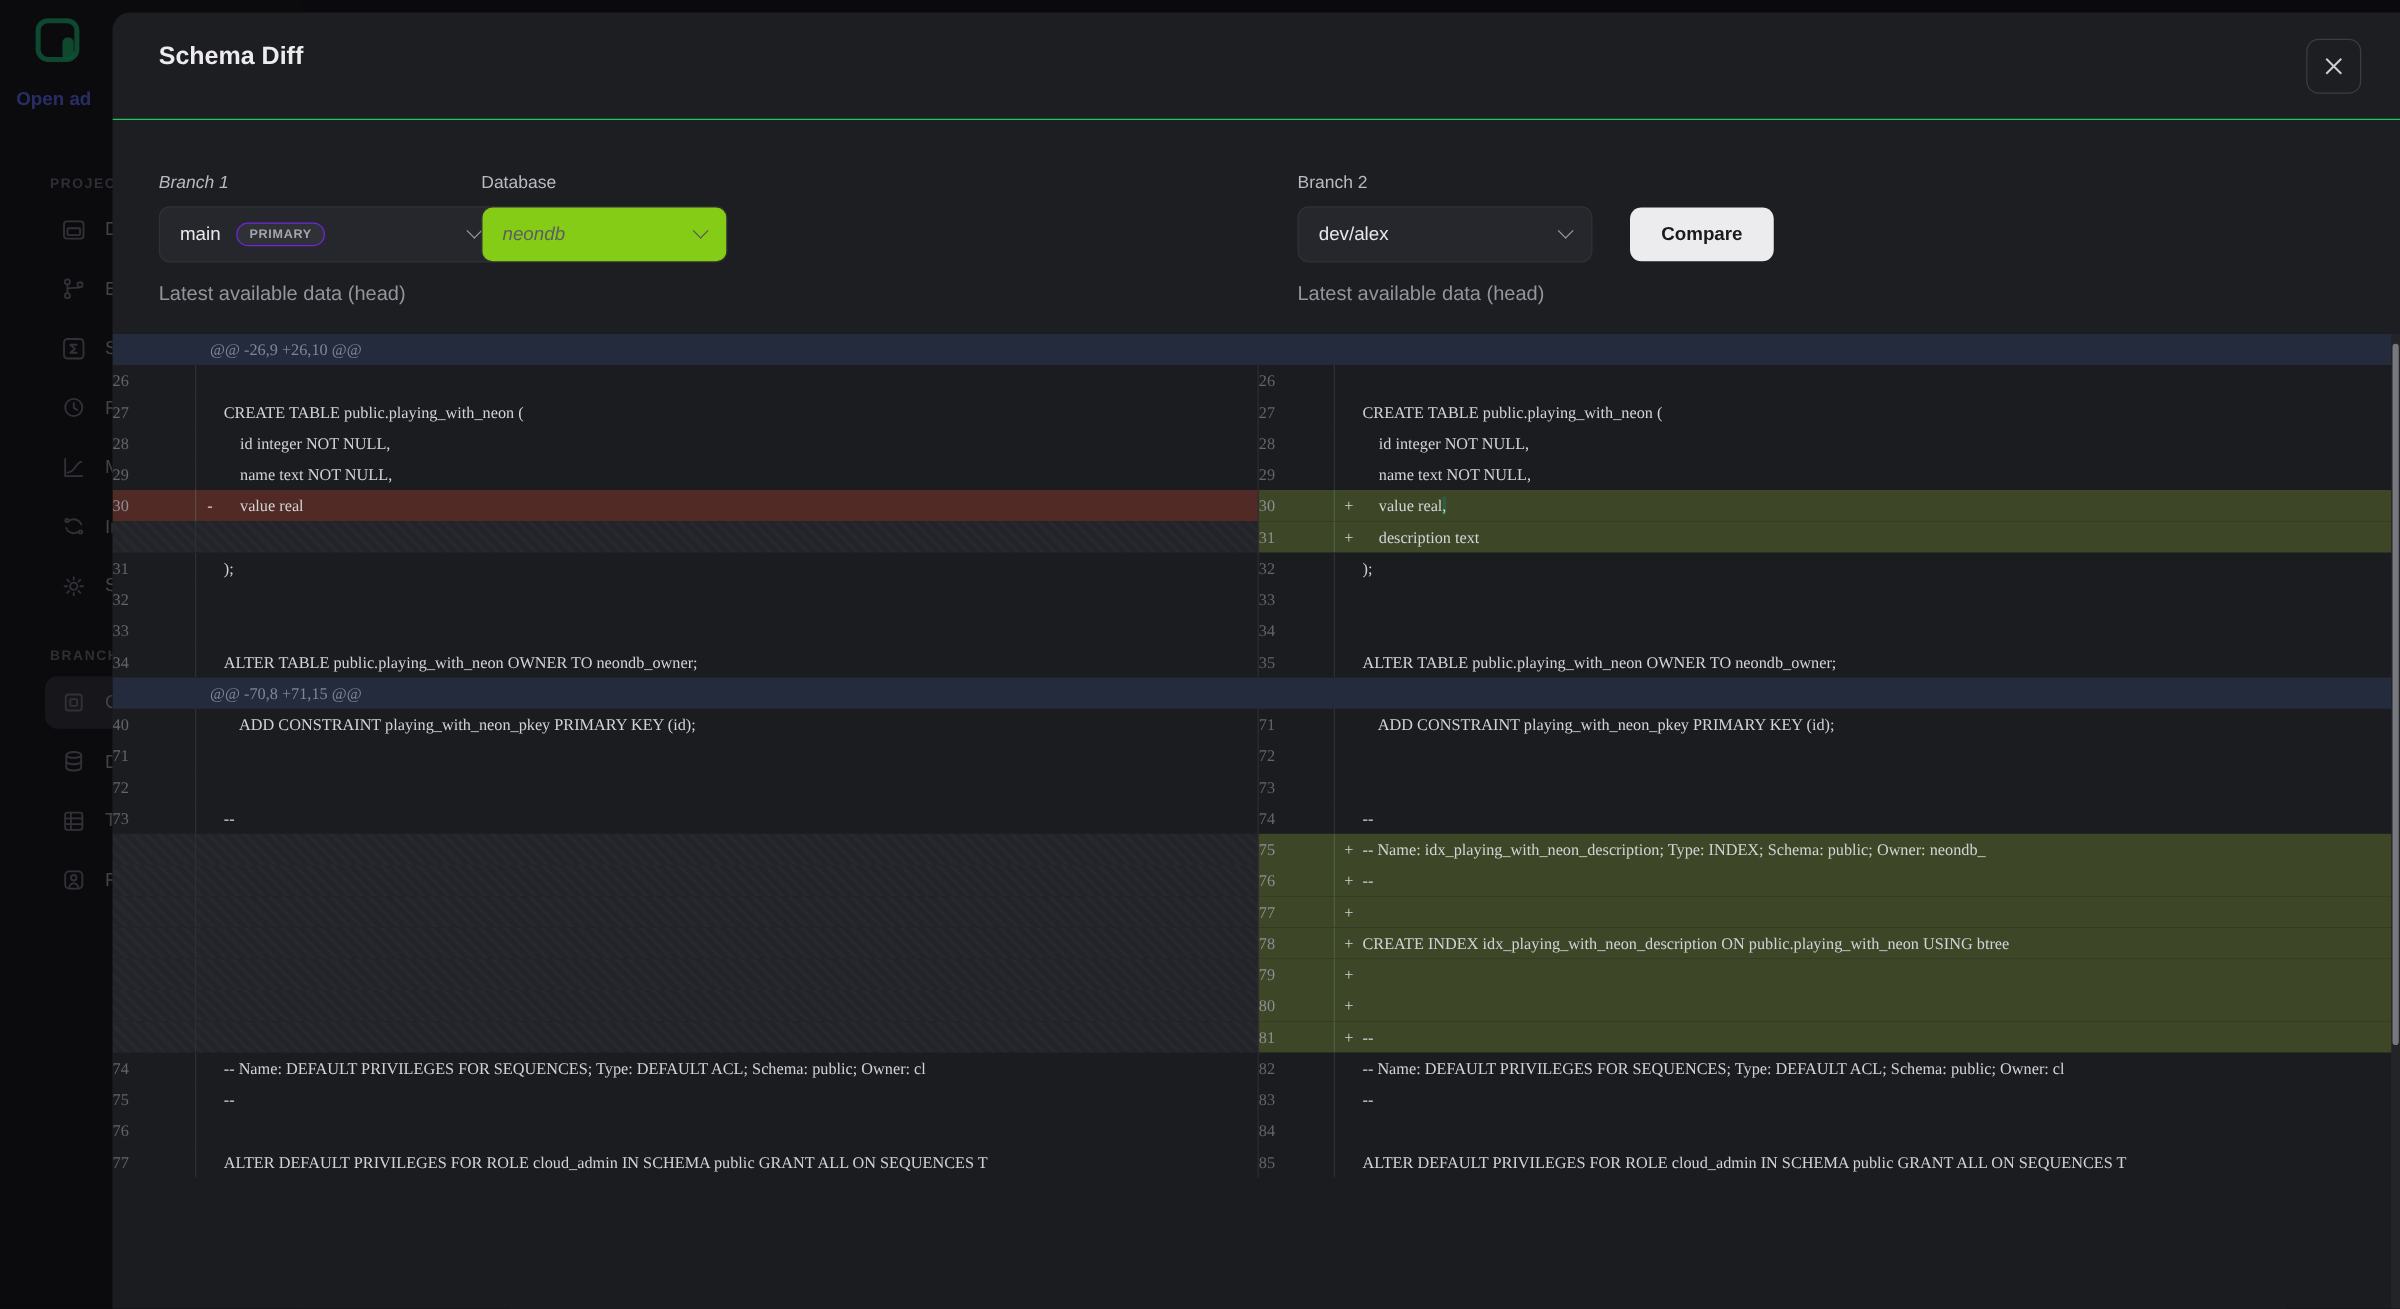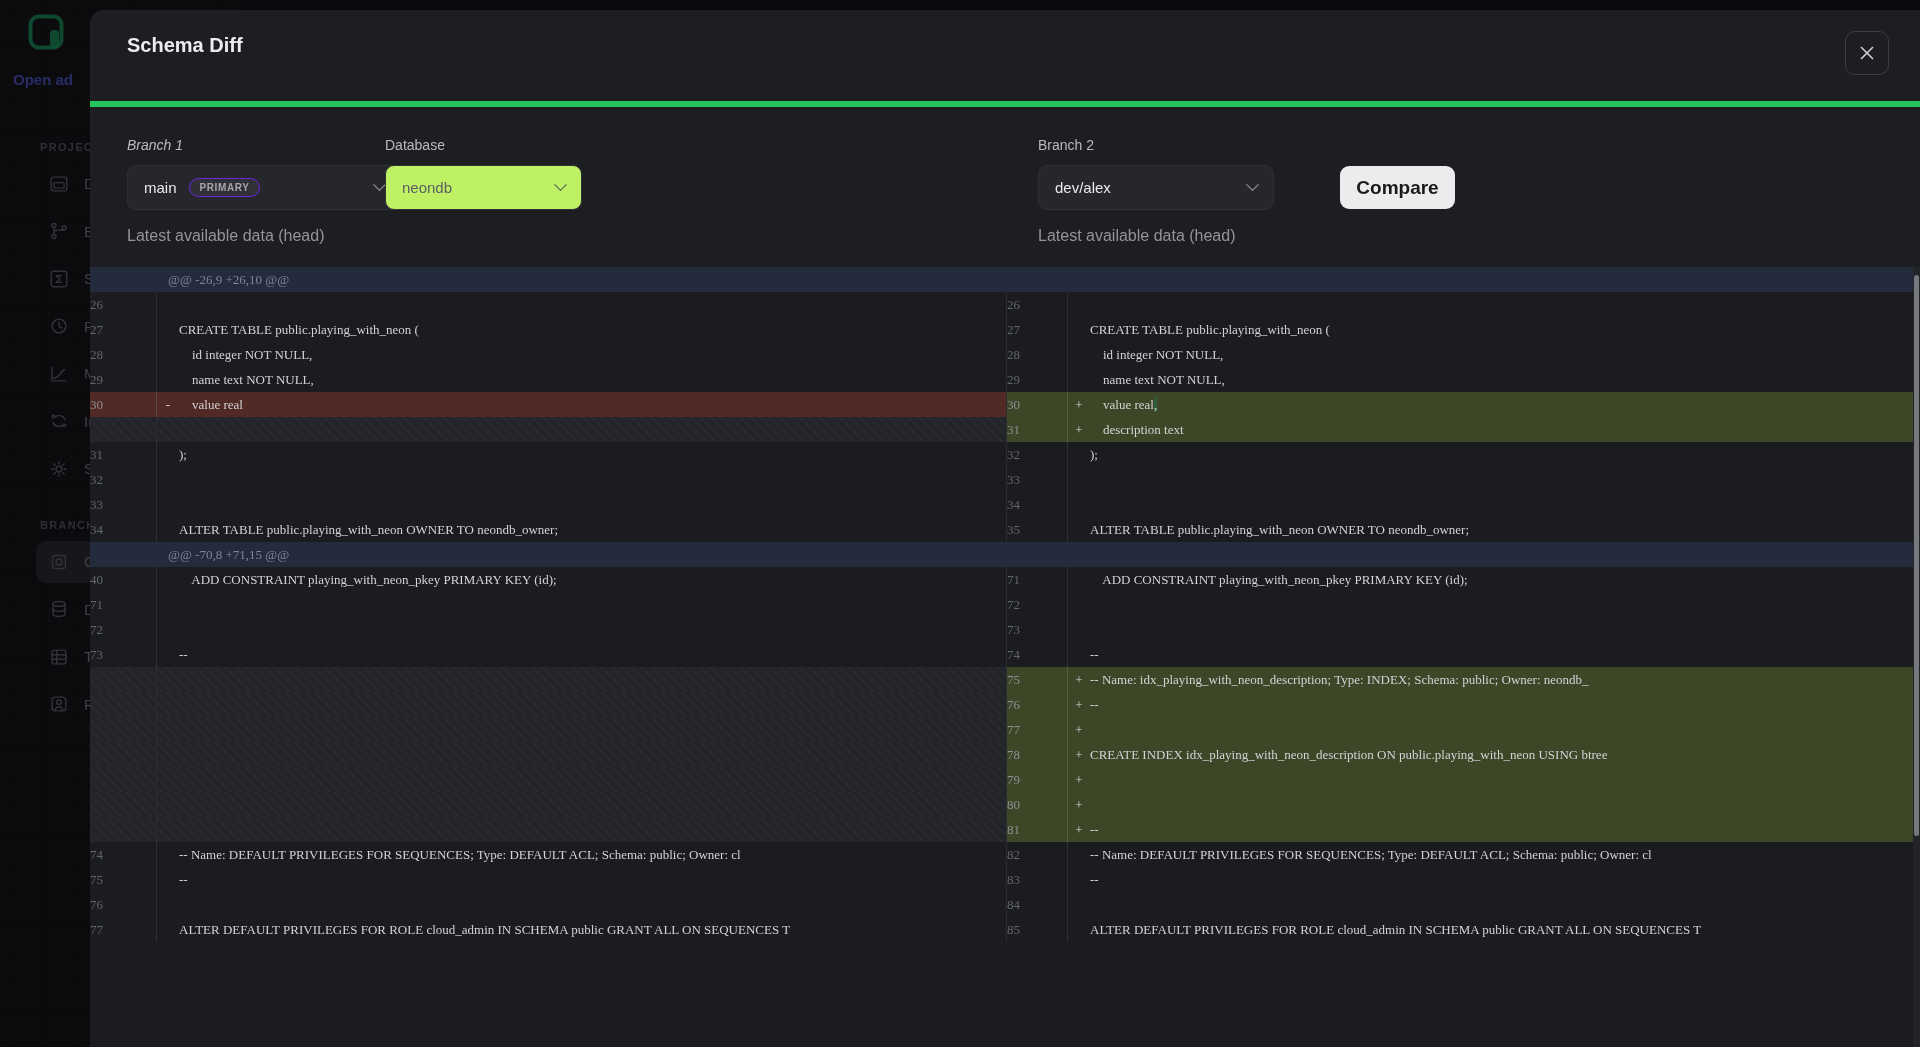--- a/index.html
+++ b/index.html
@@ -41,57 +41,57 @@
   .nav-label { position:relative; margin-left:14px; font-size:15px; color:#7c7d84; white-space:nowrap; }
 
   
   .overlay { position:absolute; inset:0; background:rgba(6,6,9,0.5); z-index:5; }
 
   
   .modal {
     position:absolute; left:90px; top:10px; right:0; height:1037px; z-index:10;
     background:#1d1e22; border-top-left-radius:14px; overflow:hidden;
   }
-  .m-header { position:absolute; left:0; top:0; right:0; height:97px; border-bottom:6px solid #22c55e; }
+  .m-header { position:absolute; left:0; top:0; right:0; height:86px; border-bottom:1px solid #22c55e; }
   .m-title { position:absolute; left:37px; top:24px; font-size:20px; font-weight:600; color:#ececef; }
   .close-btn {
     position:absolute; right:31px; top:21px; width:44px; height:44px;
     border:1px solid #3c3d43; border-radius:10px; background:transparent;
     display:flex; align-items:center; justify-content:center; cursor:pointer;
   }
   .close-btn svg { width:16px; height:16px; stroke:#cfd0d4; stroke-width:1.6; }
 
   
   .ctl-label { position:absolute; font-size:14px; color:#b9bac1; }
   #lbl-branch1 { left:37px;  top:127px;font-style:italic; }
   #lbl-database{ left:295px; top:127px; }
   #lbl-branch2 { left:948px; top:127px; }
   .select {
     position:absolute; top:155px; height:45px; background:#26272c;
     border:1px solid #303136; border-radius:9px;
     display:flex; align-items:center; padding:0 16px; cursor:pointer;
     font-size:15px; color:#e9e9ec;
   }
   #sel-branch1 { left:37px;  width:274px; }
-  #sel-database{ left:295px; width:197px; background:#bef264; color:#5d5e64; cursor:default; }
+  #sel-database{ left:295px; width:197px; background:#84cc16; color:#5d5e64; cursor:default;font-style:italic; }
   #sel-branch2 { left:948px; width:236px; }
   .badge {
     margin-left:12px; padding:3px 10px; border:1px solid #6d28d9; border-radius:999px;
     background:#303136; font-size:10px; font-weight:700; letter-spacing:0.6px; color:#a5a6ad;
   }
   .chevron {
     margin-left:auto; width:9px; height:9px; flex:none;
     border-right:1.8px solid #9a9ba2; border-bottom:1.8px solid #9a9ba2;
     transform:rotate(45deg) translate(-2px,-2px);
   }
   #sel-database .chevron { border-color:#55565c; }
   .compare-btn {
     position:absolute; left:1214px; top:156px; width:115px; height:43px;
     background:#ececee; color:#1a1a1c; border:none; border-radius:9px;
-    font-family:"Liberation Sans", sans-serif; font-size:19px; font-weight:600; cursor:pointer;margin-left:36px;
+    font-family:"Liberation Sans", sans-serif; font-size:15px; font-weight:600; cursor:pointer;
   }
   .hint { position:absolute; top:217px; font-size:16px; color:#94959c; }
   #hint-left  { left:37px; }
   #hint-right { left:948px; }
 
   
   .diff {
     position:absolute; left:0; top:257px; right:0; bottom:0;
     background:#1b1c1f; overflow:hidden;
     font-family:Liberation Serif, serif; font-size:13px;

